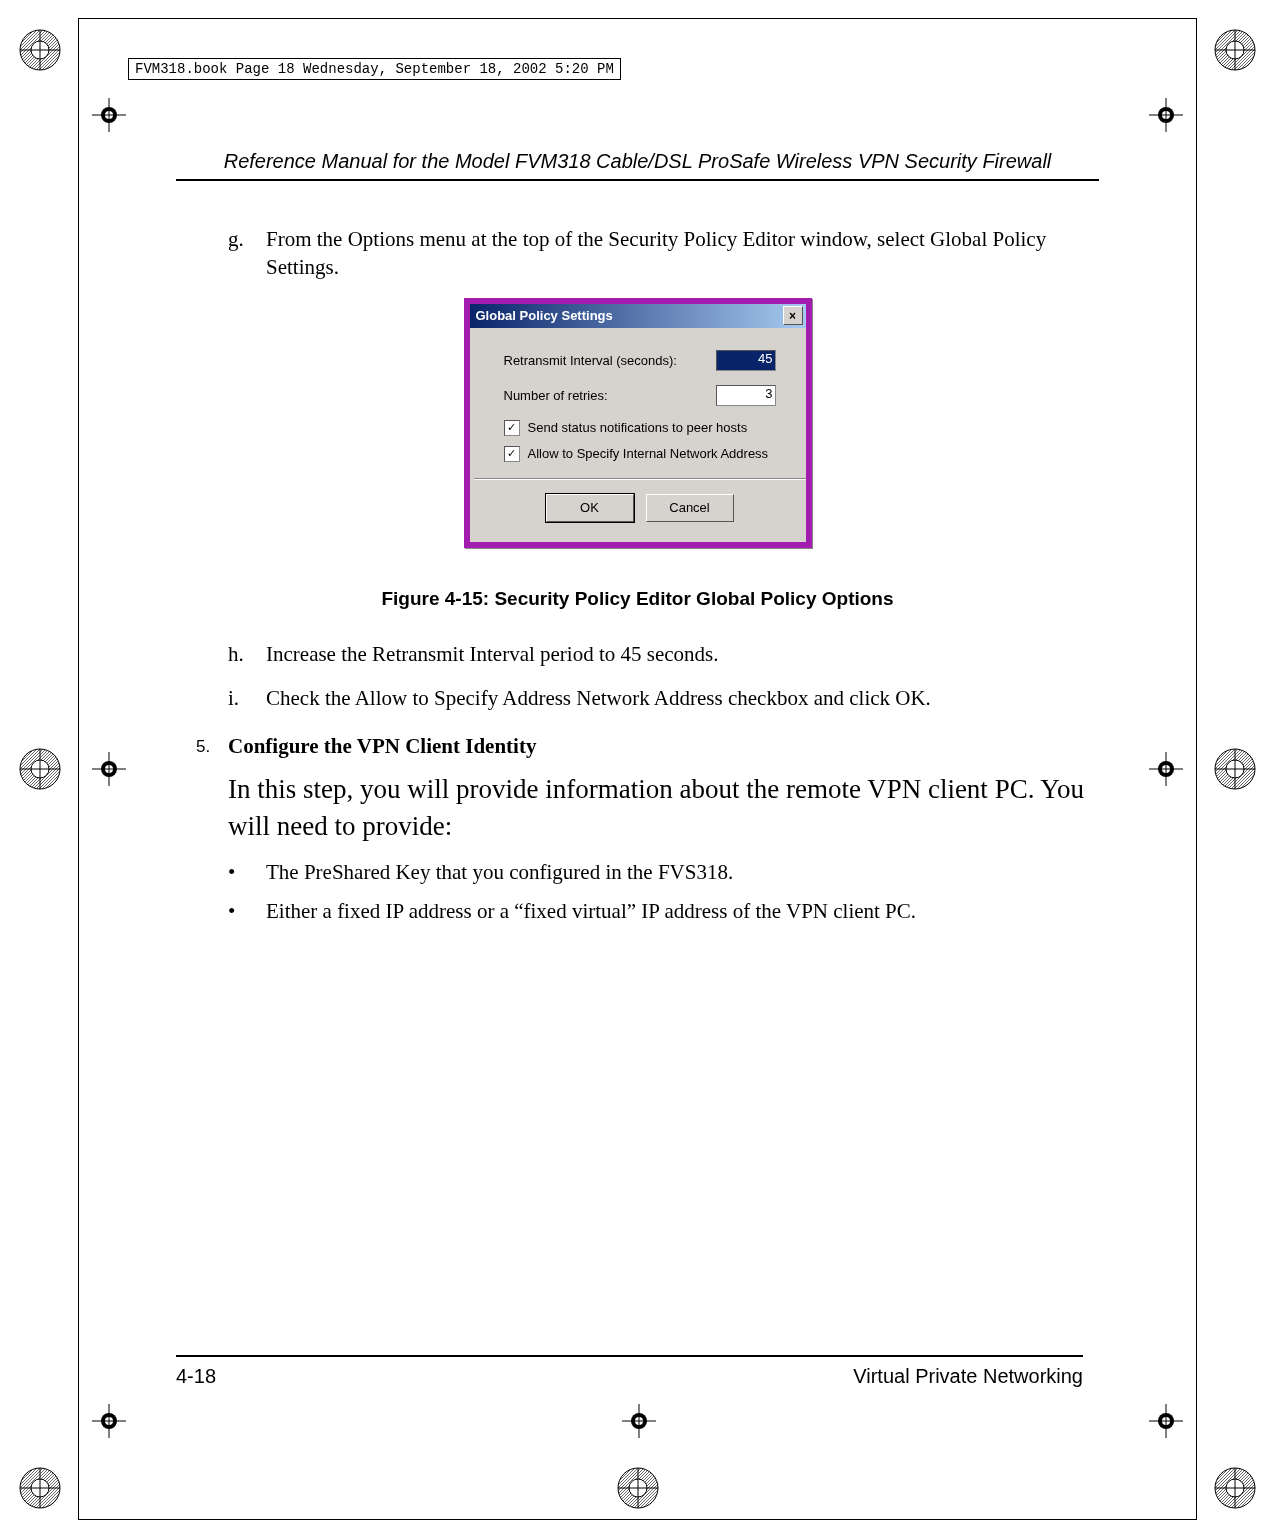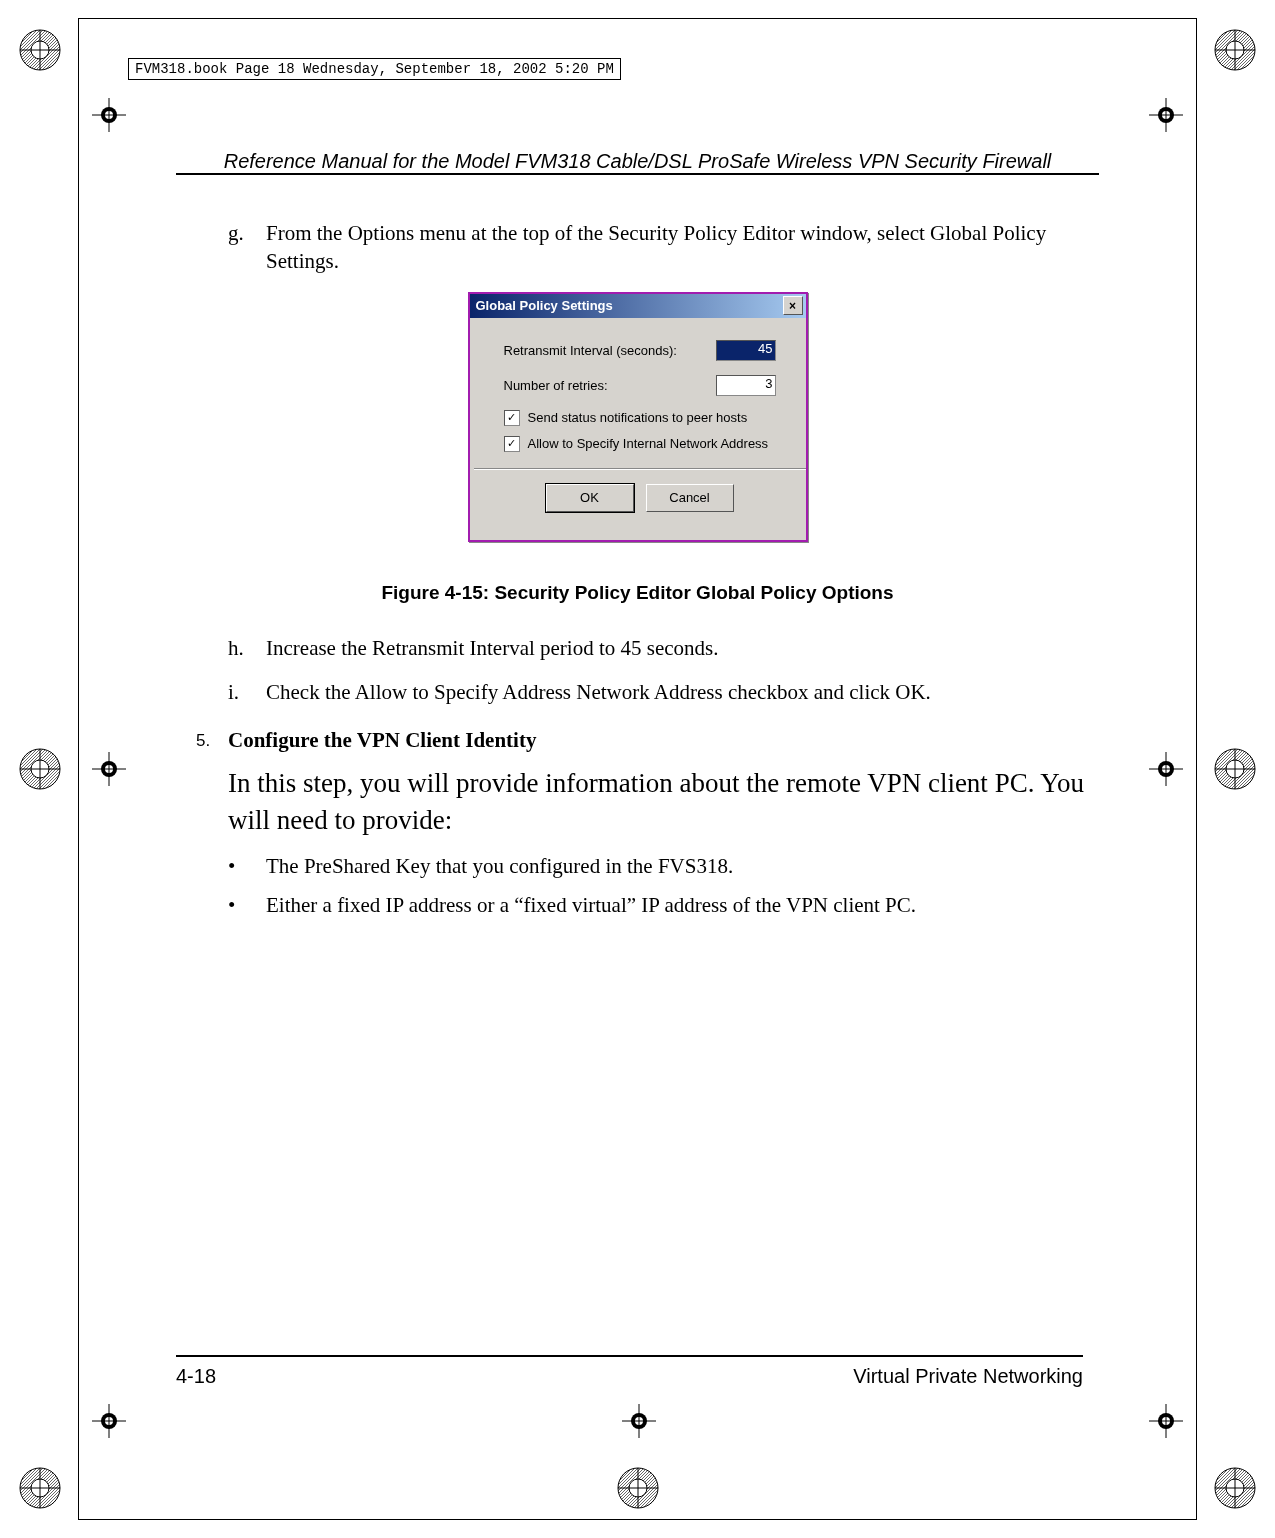--- a/index.html
+++ b/index.html
@@ -18,46 +18,46 @@
   .inset-mark svg{width:34px;height:34px;display:block}
   .inset-mark.tl2{left:92px;top:98px}
   .inset-mark.tr2{right:92px;top:98px}
   .inset-mark.bl2{left:92px;bottom:100px}
   .inset-mark.br2{right:92px;bottom:100px}
   .inset-mark.ml2{left:92px;top:752px}
   .inset-mark.mr2{right:92px;top:752px}
   .inset-mark.mb2{left:622px;bottom:100px}
   .book-tag{position:absolute;left:128px;top:58px;border:0.5px solid #000;padding:2px 6px;font-family:Liberation Mono, monospace;font-size:14px}
   .content{position:absolute;left:176px;right:176px;top:150px;bottom:150px}
-  .running-head{font-style:italic;text-align:center;font-family:Arial,Helvetica,sans-serif;font-size:20px;}
+  .running-head{font-style:italic;text-align:center;font-family:Arial,Helvetica,sans-serif;font-size:20px;margin-bottom:6px}
   .head-rule{border:none;border-top:2px solid #000;margin:0 0 44px 0}
   .step-row{display:flex;margin:0 0 16px 52px;font-size:21px;line-height:1.35}
   .step-marker{width:38px;flex:0 0 38px}
   .step-body{flex:1}
   .num-row{display:flex;margin:22px 0 12px 20px;font-size:21px}
   .num-marker{width:32px;flex:0 0 32px;font-family:Arial,Helvetica,sans-serif;font-size:17px;padding-top:3px}
   .num-body{flex:1}
   .bold{font-weight:bold}
   .intro-para{margin:10px 0 14px 52px;font-size:27px;line-height:1.35}
   .bullet-row{display:flex;margin:0 0 10px 52px;font-size:21px;line-height:1.35}
   .bullet-marker{width:38px;flex:0 0 38px}
   .figure-wrap{margin:14px 0 30px 0;text-align:center}
   .caption{font-family:Arial,Helvetica,sans-serif;font-weight:bold;font-size:19px;margin-top:40px}
-  .dialog{display:inline-block;width:336px;text-align:left;border:2px solid #a21caf;background:#d6d3ce;font-family:Tahoma,Arial,sans-serif;font-size:13px;color:#000;box-shadow:1px 1px 0 #888}
+  .dialog{display:inline-block;width:336px;text-align:left;border:6px solid #a21caf;background:#d6d3ce;font-family:Tahoma,Arial,sans-serif;font-size:13px;color:#000;box-shadow:1px 1px 0 #888}
   .titlebar{display:flex;align-items:center;justify-content:space-between;height:24px;padding:0 3px 0 6px;background:linear-gradient(to right,#0a246a,#a6caf0);color:#fff;font-weight:bold;font-size:13px}
   .closebox{width:18px;height:17px;background:#d6d3ce;border:1px solid #fff;border-right-color:#555;border-bottom-color:#555;display:flex;align-items:center;justify-content:center;color:#000;font-weight:bold;font-size:12px;line-height:1}
   .dlg-body{padding:22px 30px 8px 34px}
   .field-row{display:flex;align-items:center;justify-content:space-between;margin-bottom:14px}
   .field-row label{font-size:13px}
   .field-row .inp{width:60px;height:21px;border:1px solid #888;border-top-color:#555;border-left-color:#555;background:#fff;text-align:right;padding:0 2px;font-size:13px;box-sizing:border-box}
   .inp.hl{background:#0a246a;color:#fff}
   .chk-row{display:flex;align-items:center;margin:10px 0;font-size:13px}
   .chk{width:14px;height:14px;border:1px solid #888;border-top-color:#555;border-left-color:#555;background:#fff;margin-right:8px;display:flex;align-items:center;justify-content:center;font-size:11px;line-height:1}
   .dlg-sep{border:none;border-top:1px solid #888;border-bottom:1px solid #fff;margin:16px -30px 14px -30px}
-  .btn-row{display:flex;justify-content:center;gap:12px;margin-bottom:20px}
+  .btn-row{display:flex;justify-content:center;gap:12px;margin-bottom:12px}
   .dlg-btn{min-width:86px;height:26px;border:1px solid #fff;border-right-color:#555;border-bottom-color:#555;background:#d6d3ce;font-size:13px;display:flex;align-items:center;justify-content:center}
   .dlg-btn.default{outline:1px solid #000}
   .footer{position:absolute;left:0;right:16px;bottom:0}
   .foot-rule{border:none;border-top:2px solid #000;margin:0 0 8px 0}
   .foot-row{display:flex;justify-content:space-between;font-family:Arial,Helvetica,sans-serif;font-size:20px}
 </style>
 </head>
 <body>
 
 <div class="page">

